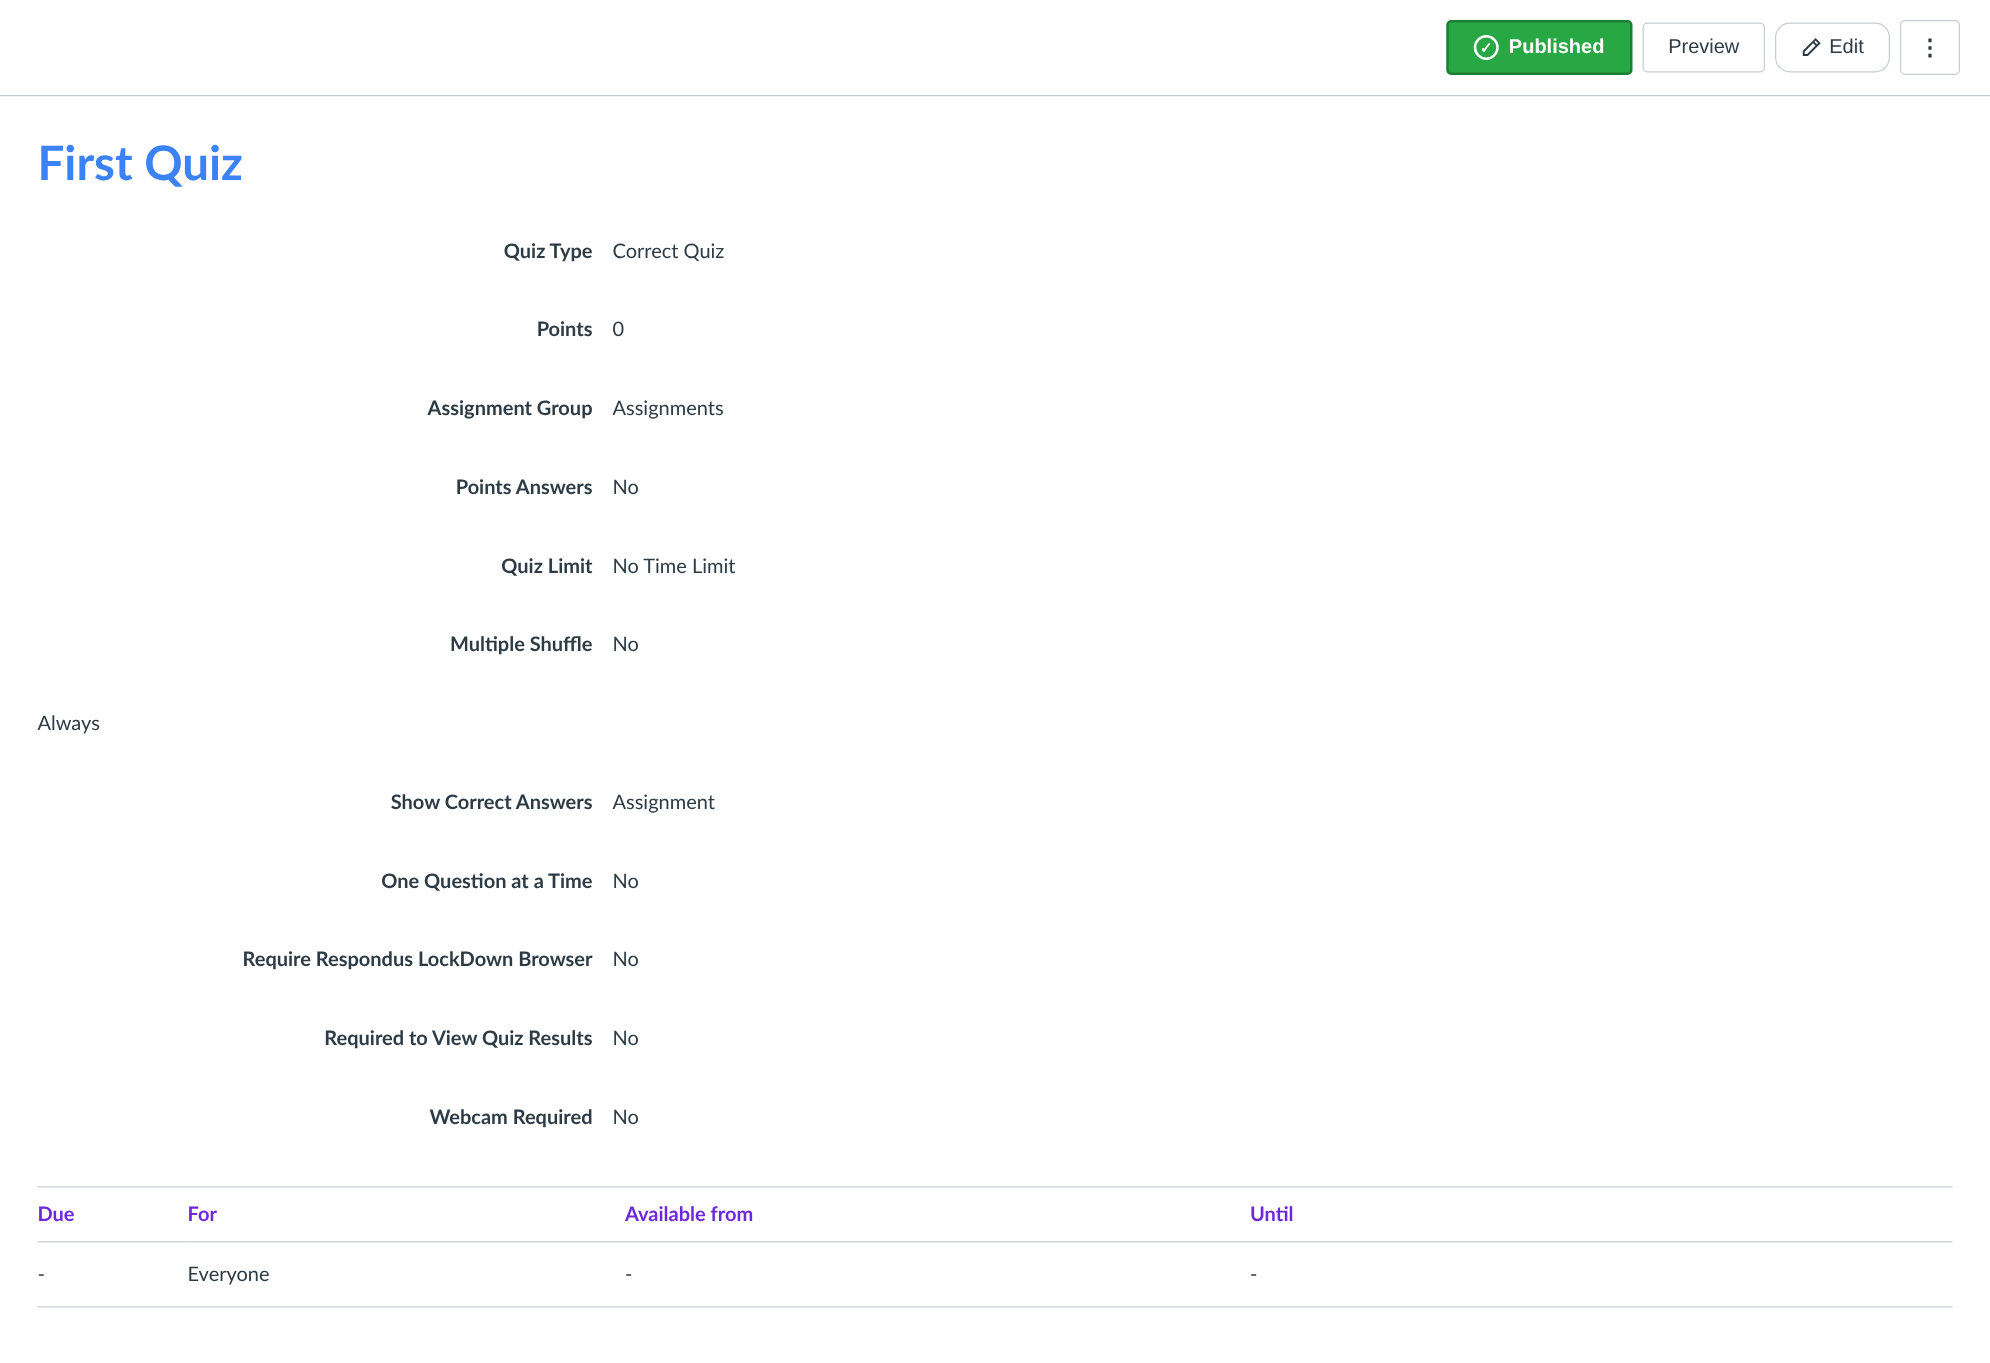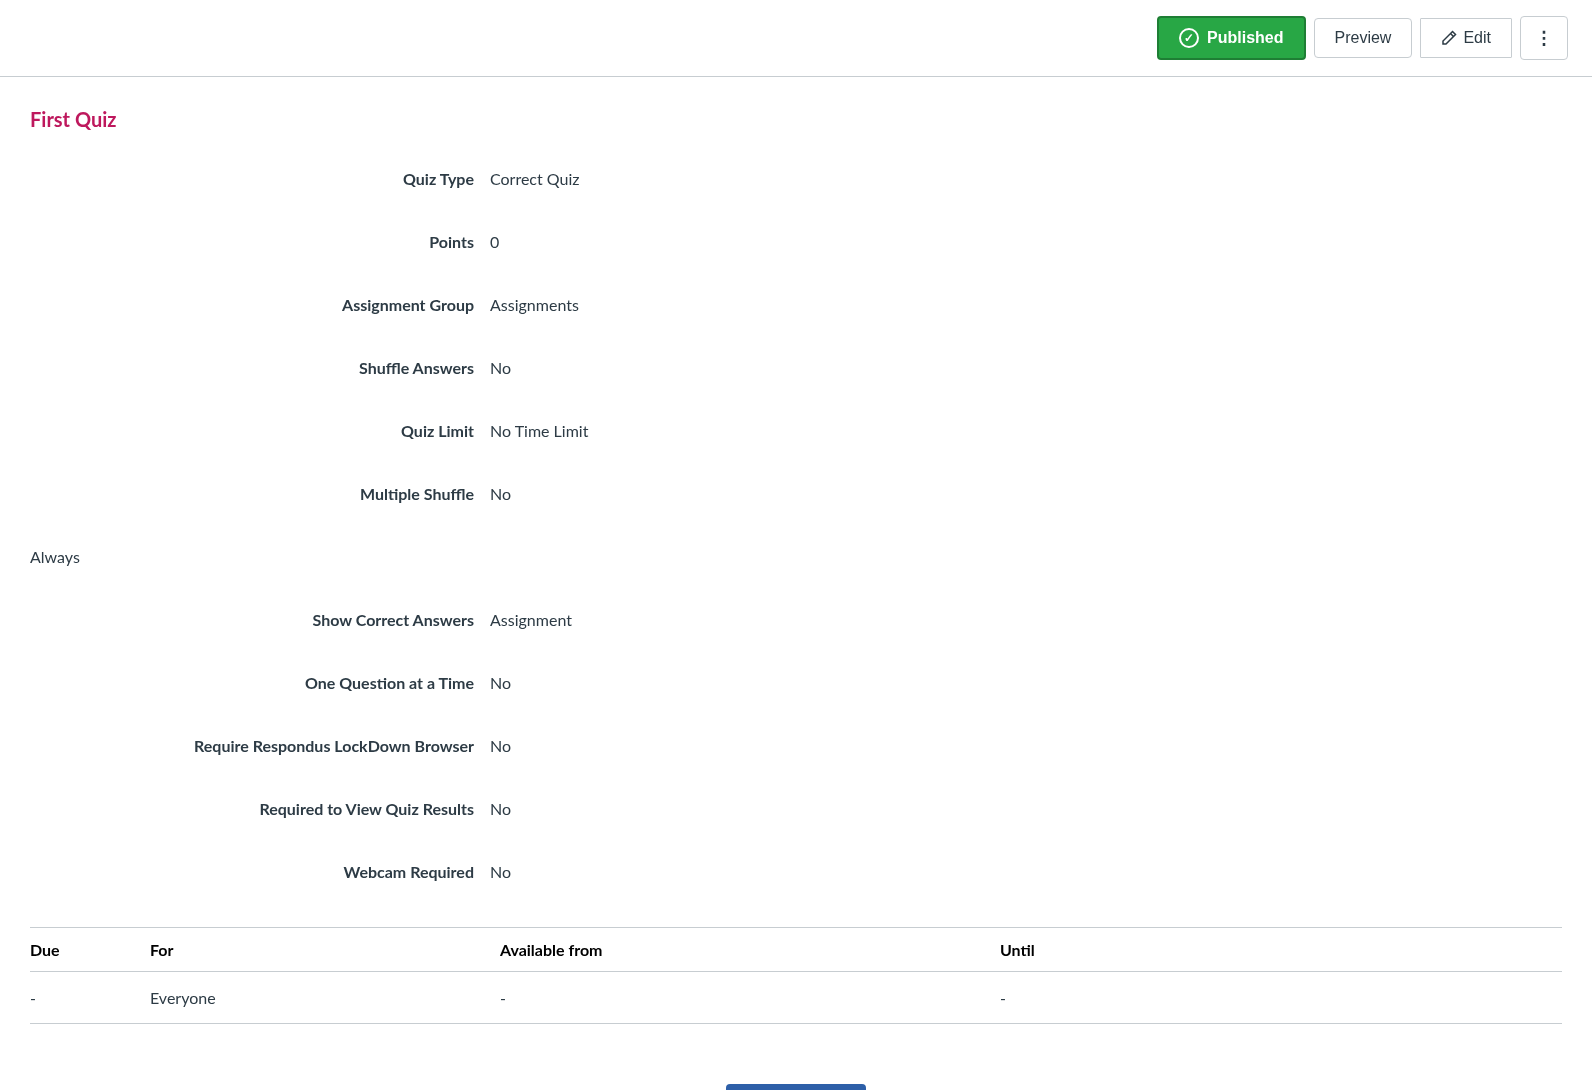--- a/index.html
+++ b/index.html
@@ -58,21 +58,21 @@
       cursor: pointer;
     }
 
     .btn-edit {
       display: flex;
       align-items: center;
       gap: 6px;
       background: #fff;
       color: #2d3b45;
       border: 1px solid #c7cdd1;
-      border-radius: 1px;
+      border-radius: 12px;
       padding: 10px 20px;
       font-size: 16px;
       cursor: pointer;
     }
 
     .btn-more {
       background: #fff;
       color: #2d3b45;
       border: 1px solid #c7cdd1;
       border-radius: 4px;
@@ -81,23 +81,23 @@
       cursor: pointer;
       font-weight: 700;
     }
 
     
     .main-content {
       padding: 30px 30px 40px 30px;
     }
 
     .page-title {
-      font-size: 20px;
-      font-weight: 700;
-      color: #be185d;
+      font-size: 38px;
+      font-weight: 700;
+      color: #3b82f6;
       margin-bottom: 30px;
     }
 
     
     .details-table {
       width: 100%;
       margin-bottom: 40px;
     }
 
     .detail-row {
@@ -132,21 +132,21 @@
     .availability-table thead tr {
       border-top: 1px solid #c7cdd1;
       border-bottom: 1px solid #c7cdd1;
     }
 
     .availability-table th {
       text-align: left;
       font-weight: 700;
       font-size: 16px;
       padding: 12px 8px 12px 0;
-      color: #000000;
+      color: #6d28d9;
     }
 
     .availability-table td {
       padding: 16px 8px 16px 0;
       font-size: 16px;
       color: #2d3b45;
     }
 
     .availability-table tbody tr {
       border-bottom: 1px solid #c7cdd1;
@@ -219,21 +219,21 @@
       </div>
       <div class="detail-row">
         <div class="detail-label">Points</div>
         <div class="detail-value">0</div>
       </div>
       <div class="detail-row">
         <div class="detail-label">Assignment Group</div>
         <div class="detail-value">Assignments</div>
       </div>
       <div class="detail-row">
-        <div class="detail-label">Shuffle Answers</div>
+        <div class="detail-label">Points Answers</div>
         <div class="detail-value">No</div>
       </div>
       <div class="detail-row">
         <div class="detail-label">Quiz Limit</div>
         <div class="detail-value">No Time Limit</div>
       </div>
       <div class="detail-row">
         <div class="detail-label">Multiple Shuffle</div>
         <div class="detail-value">No</div>
       </div>

